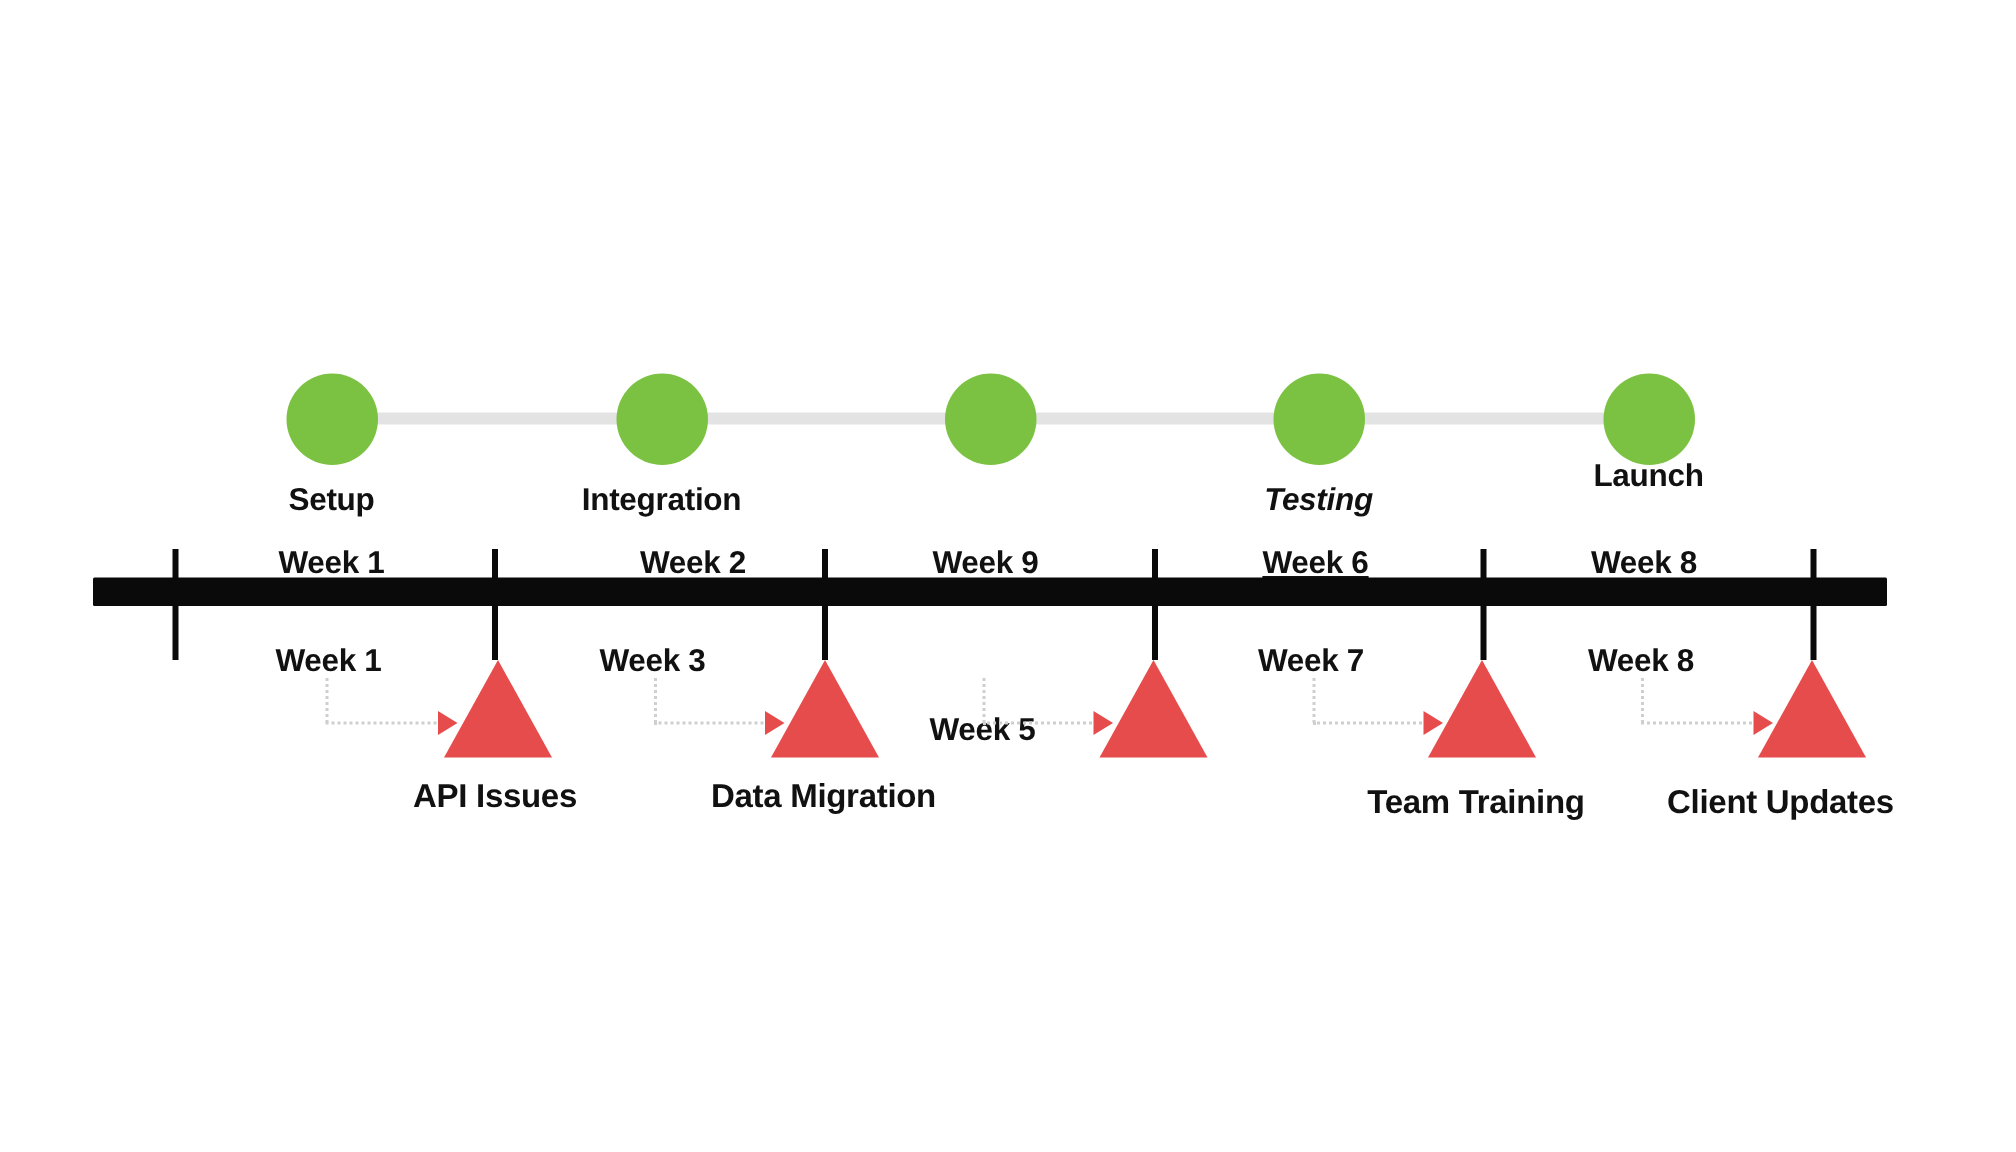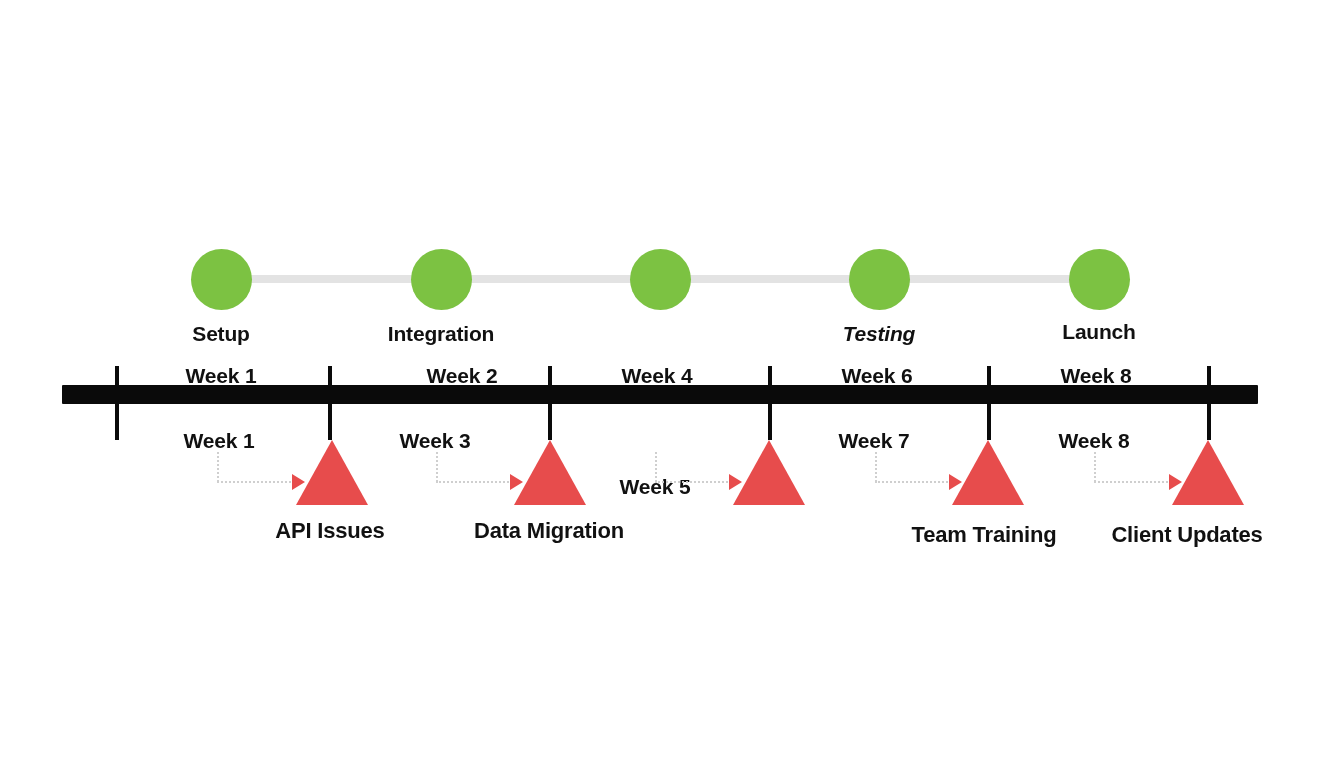--- a/index.html
+++ b/index.html
@@ -120,25 +120,25 @@
   <div class="milestone-dot" style="left:191px; top:249px;"></div>
   <div class="milestone-dot" style="left:411px; top:249px;"></div>
   <div class="milestone-dot" style="left:630px; top:249px;"></div>
   <div class="milestone-dot" style="left:849px; top:249px;"></div>
   <div class="milestone-dot" style="left:1069px; top:249px;"></div>
 
   <div class="milestone-label" style="left:221px; top:322px;">Setup</div>
   <div class="milestone-label" style="left:441px; top:322px;">Integration</div>
   <div class="milestone-label" style="left:660px; top:322px;"></div>
   <div class="milestone-label" style="left:879px; top:322px;font-style:italic;">Testing</div>
-  <div class="milestone-label" style="left:1099px; top:320px;">Launch</div>
+  <div class="milestone-label" style="left:1099px; top:306px;">Launch</div>
 
   <div class="week-label-top" style="left:221px; top:364px;">Week 1</div>
   <div class="week-label-top" style="left:462px; top:364px;">Week 2</div>
-  <div class="week-label-top" style="left:657px; top:364px;">Week 4</div>
+  <div class="week-label-top" style="left:657px; top:364px;">Week 9</div>
   <div class="week-label-top" style="left:877px; top:364px;text-decoration:underline;">Week 6</div>
   <div class="week-label-top" style="left:1096px; top:364px;">Week 8</div>
 
   <div class="axis-tick" style="left:115px; top:366px; height:74px;"></div>
   <div class="axis-tick" style="left:328px; top:366px; height:74px;"></div>
   <div class="axis-tick" style="left:548px; top:366px; height:74px;"></div>
   <div class="axis-tick" style="left:768px; top:366px; height:74px;"></div>
   <div class="axis-tick" style="left:987px; top:366px; height:74px;"></div>
   <div class="axis-tick" style="left:1207px; top:366px; height:74px;"></div>
 

